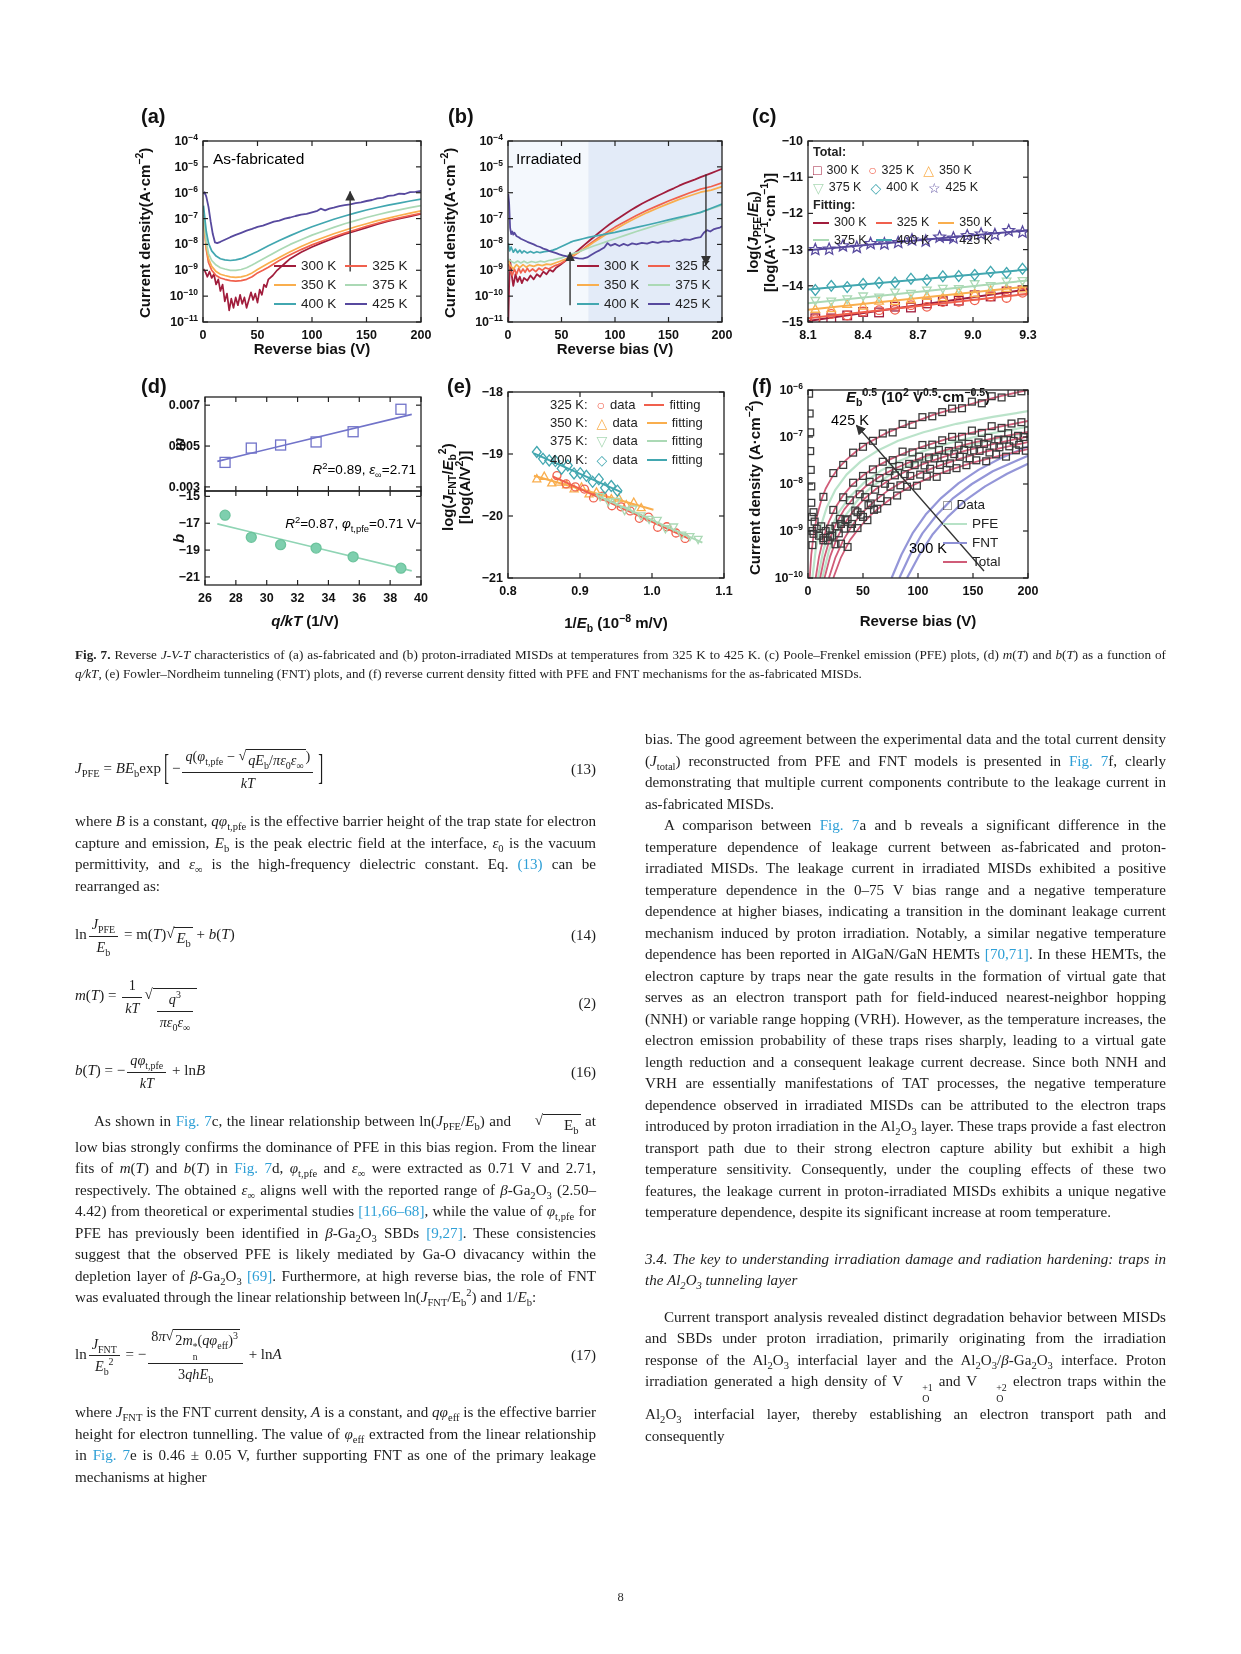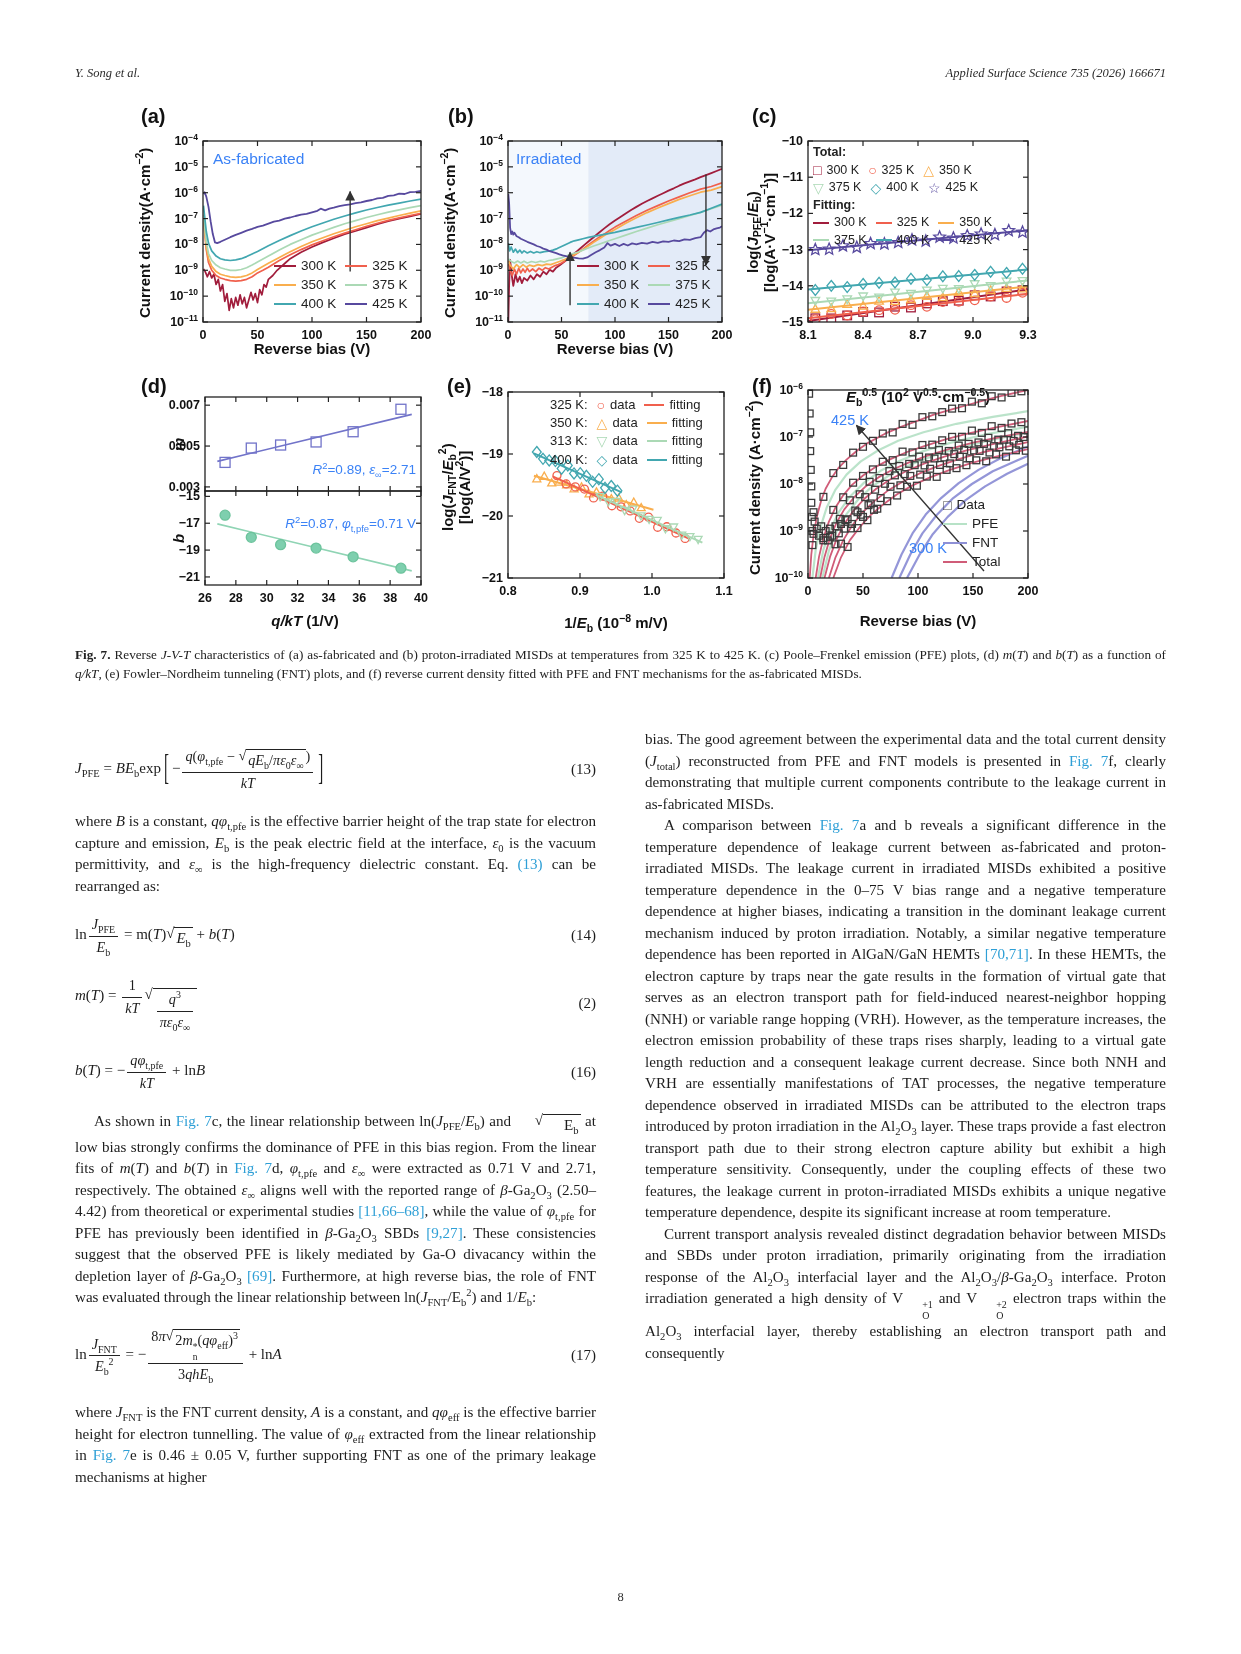--- a/index.html
+++ b/index.html
@@ -3,21 +3,21 @@
 <meta charset="utf-8">
 <style>
   html,body{margin:0;padding:0;background:#ffffff;}
   .page{position:relative;width:1241px;height:1654px;background:#fff;font-family:"Liberation Serif",serif;color:#1c1c1c;overflow:hidden;}
   .header{position:absolute;top:66px;left:75px;right:75px;display:flex;justify-content:space-between;font-style:italic;font-size:12.5px;color:#2b2b2b;}
   .figure{position:absolute;left:0;top:0;width:100%;height:100%;}
   .panel{position:absolute;}
   .panel svg{position:absolute;left:0;top:0;}
   .plabel{position:absolute;font:700 20px "Liberation Sans",sans-serif;color:#111;}
   .tick{font:700 12.5px "Liberation Sans",sans-serif;fill:#111;}
-  .fig-text{position:absolute;font-family:"Liberation Sans",sans-serif;color:#3b82f6;white-space:nowrap;}
+  .fig-text{position:absolute;font-family:"Liberation Sans",sans-serif;color:#000000;white-space:nowrap;}
   .xlab{position:absolute;text-align:center;font:700 15px "Liberation Sans",sans-serif;color:#111;white-space:nowrap;}
   .ylab{position:absolute;writing-mode:vertical-rl;transform:rotate(180deg);font:700 15px "Liberation Sans",sans-serif;color:#111;white-space:nowrap;line-height:1.12;}
   .vline{display:block;text-align:center;height:100%;}
   .legend{position:absolute;font-family:"Liberation Sans",sans-serif;color:#222;}
   .lrow{display:flex;align-items:center;gap:9px;line-height:1.4;}
   .litem{display:flex;align-items:center;gap:5px;white-space:nowrap;}
   .sw{display:inline-block;height:0;border-top:2.6px solid #000;}
   .mkg{font-size:14px;line-height:1;}
   .caption{position:absolute;left:75px;top:646px;width:1091px;font-size:13.2px;line-height:18.6px;text-align:justify;color:#222;}
   .col{position:absolute;top:729px;width:521px;font-size:15.1px;line-height:21.5px;text-align:justify;}
@@ -38,24 +38,20 @@
   .rad{line-height:1;transform:translateY(-1px);}
   .sqb{border-top:1.2px solid #222;padding:0 2px;}
   .bigb{display:inline-block;transform:scaleY(2.4);transform-origin:center;font-weight:300;margin:0 3px;}
   .stk{display:inline-flex;flex-direction:column;align-items:flex-start;font-size:66%;line-height:1.05;vertical-align:-0.55em;}
   .pageno{position:absolute;left:0;right:0;top:1590px;text-align:center;font-size:12.5px;color:#333;}
 </style>
 </head>
 <body>
 
 <div class="page">
-  <div class="header">
-    <span>Y. Song et al.</span>
-    <span>Applied Surface Science 735 (2026) 166671</span>
-  </div>
   <div class="figure">
       <div class="panel" style="left: 133px; top: 100px; width: 307px; height: 272px;">
         <svg width="307" height="272">
           <defs>
             <marker id="ah-a" markerWidth="9" markerHeight="9" refX="6.5" refY="3.5" orient="auto">
               <path d="M0,0 L7,3.5 L0,7 Z" fill="#333"></path>
             </marker>
           </defs>
           <clipPath id="clip-a-0">
             <rect x="70" y="41" width="218" height="181"></rect>
@@ -749,21 +745,21 @@
               <span class="mkg" style="color: rgb(249, 174, 78);">△</span>
               <span>data</span>
             </span>
             <span class="litem">
               <span class="sw" style="width: 20px; border-top-color: rgb(249, 174, 78);"></span>
               <span>fitting</span>
             </span>
           </div>
           <div class="lrow">
             <span class="litem">
-              <span>313 K:</span>
+              <span>375 K:</span>
             </span>
             <span class="litem">
               <span class="mkg" style="color: rgb(171, 217, 181);">▽</span>
               <span>data</span>
             </span>
             <span class="litem">
               <span class="sw" style="width: 20px; border-top-color: rgb(171, 217, 181);"></span>
               <span>fitting</span>
             </span>
           </div>
@@ -1093,20 +1089,21 @@
                     <span>n</span>
                   </span>(<i>qφ</i><sub>eff</sub>)<sup>3</sup></span>
               </span></span><span class="fd">3<i>qhE</i><sub>b</sub></span></span> + ln<i>A</i></span>
         <span class="eq-num">(17)</span>
       </div>
       <p class="para">where <i>J</i><sub>FNT</sub> is the FNT current density, <i>A</i> is a constant, and <i>qφ</i><sub>eff</sub> is the effective barrier height for electron tunnelling. The value of <i>φ</i><sub>eff</sub> extracted from the linear relationship in <span class="ref">Fig. 7</span>e is 0.46 ± 0.05 V, further supporting FNT as one of the primary leakage mechanisms at higher</p>
     </div>
   <div class="col col-right">
       <p class="para">bias. The good agreement between the experimental data and the total current density (<i>J</i><sub>total</sub>) reconstructed from PFE and FNT models is presented in <span class="ref">Fig. 7</span>f, clearly demonstrating that multiple current components contribute to the leakage current in as-fabricated MISDs.</p>
       <p class="para indent">A comparison between <span class="ref">Fig. 7</span>a and b reveals a significant difference in the temperature dependence of leakage current between as-fabricated and proton-irradiated MISDs. The leakage current in irradiated MISDs exhibited a positive temperature dependence in the 0–75 V bias range and a negative temperature dependence at higher biases, indicating a transition in the dominant leakage current mechanism induced by proton irradiation. Notably, a similar negative temperature dependence has been reported in AlGaN/GaN HEMTs <span class="ref">[70,71]</span>. In these HEMTs, the electron capture by traps near the gate results in the formation of virtual gate that serves as an electron transport path for field-induced nearest-neighbor hopping (NNH) or variable range hopping (VRH). However, as the temperature increases, the electron emission probability of these traps rises sharply, leading to a virtual gate length reduction and a consequent leakage current decrease. Since both NNH and VRH are essentially manifestations of TAT processes, the negative temperature dependence observed in irradiated MISDs can be attributed to the electron traps introduced by proton irradiation in the Al<sub>2</sub>O<sub>3</sub> layer. These traps provide a fast electron transport path due to their strong electron capture ability but exhibit a high temperature sensitivity. Consequently, under the coupling effects of these two features, the leakage current in proton-irradiated MISDs exhibits a unique negative temperature dependence, despite its significant increase at room temperature.</p>
+      <div class="subheading">3.4.  The key to understanding irradiation damage and radiation hardening: traps in the Al<sub>2</sub>O<sub>3</sub> tunneling layer</div>
       <p class="para indent">Current transport analysis revealed distinct degradation behavior between MISDs and SBDs under proton irradiation, primarily originating from the irradiation response of the Al<sub>2</sub>O<sub>3</sub> interfacial layer and the Al<sub>2</sub>O<sub>3</sub>/<i>β</i>-Ga<sub>2</sub>O<sub>3</sub> interface. Proton irradiation generated a high density of V<span class="stk">
           <span>+1</span>
           <span>O</span>
         </span> and V<span class="stk">
           <span>+2</span>
           <span>O</span>
         </span> electron traps within the Al<sub>2</sub>O<sub>3</sub> interfacial layer, thereby establishing an electron transport path and consequently</p>
     </div>
   <div class="pageno">8</div>
 </div>

